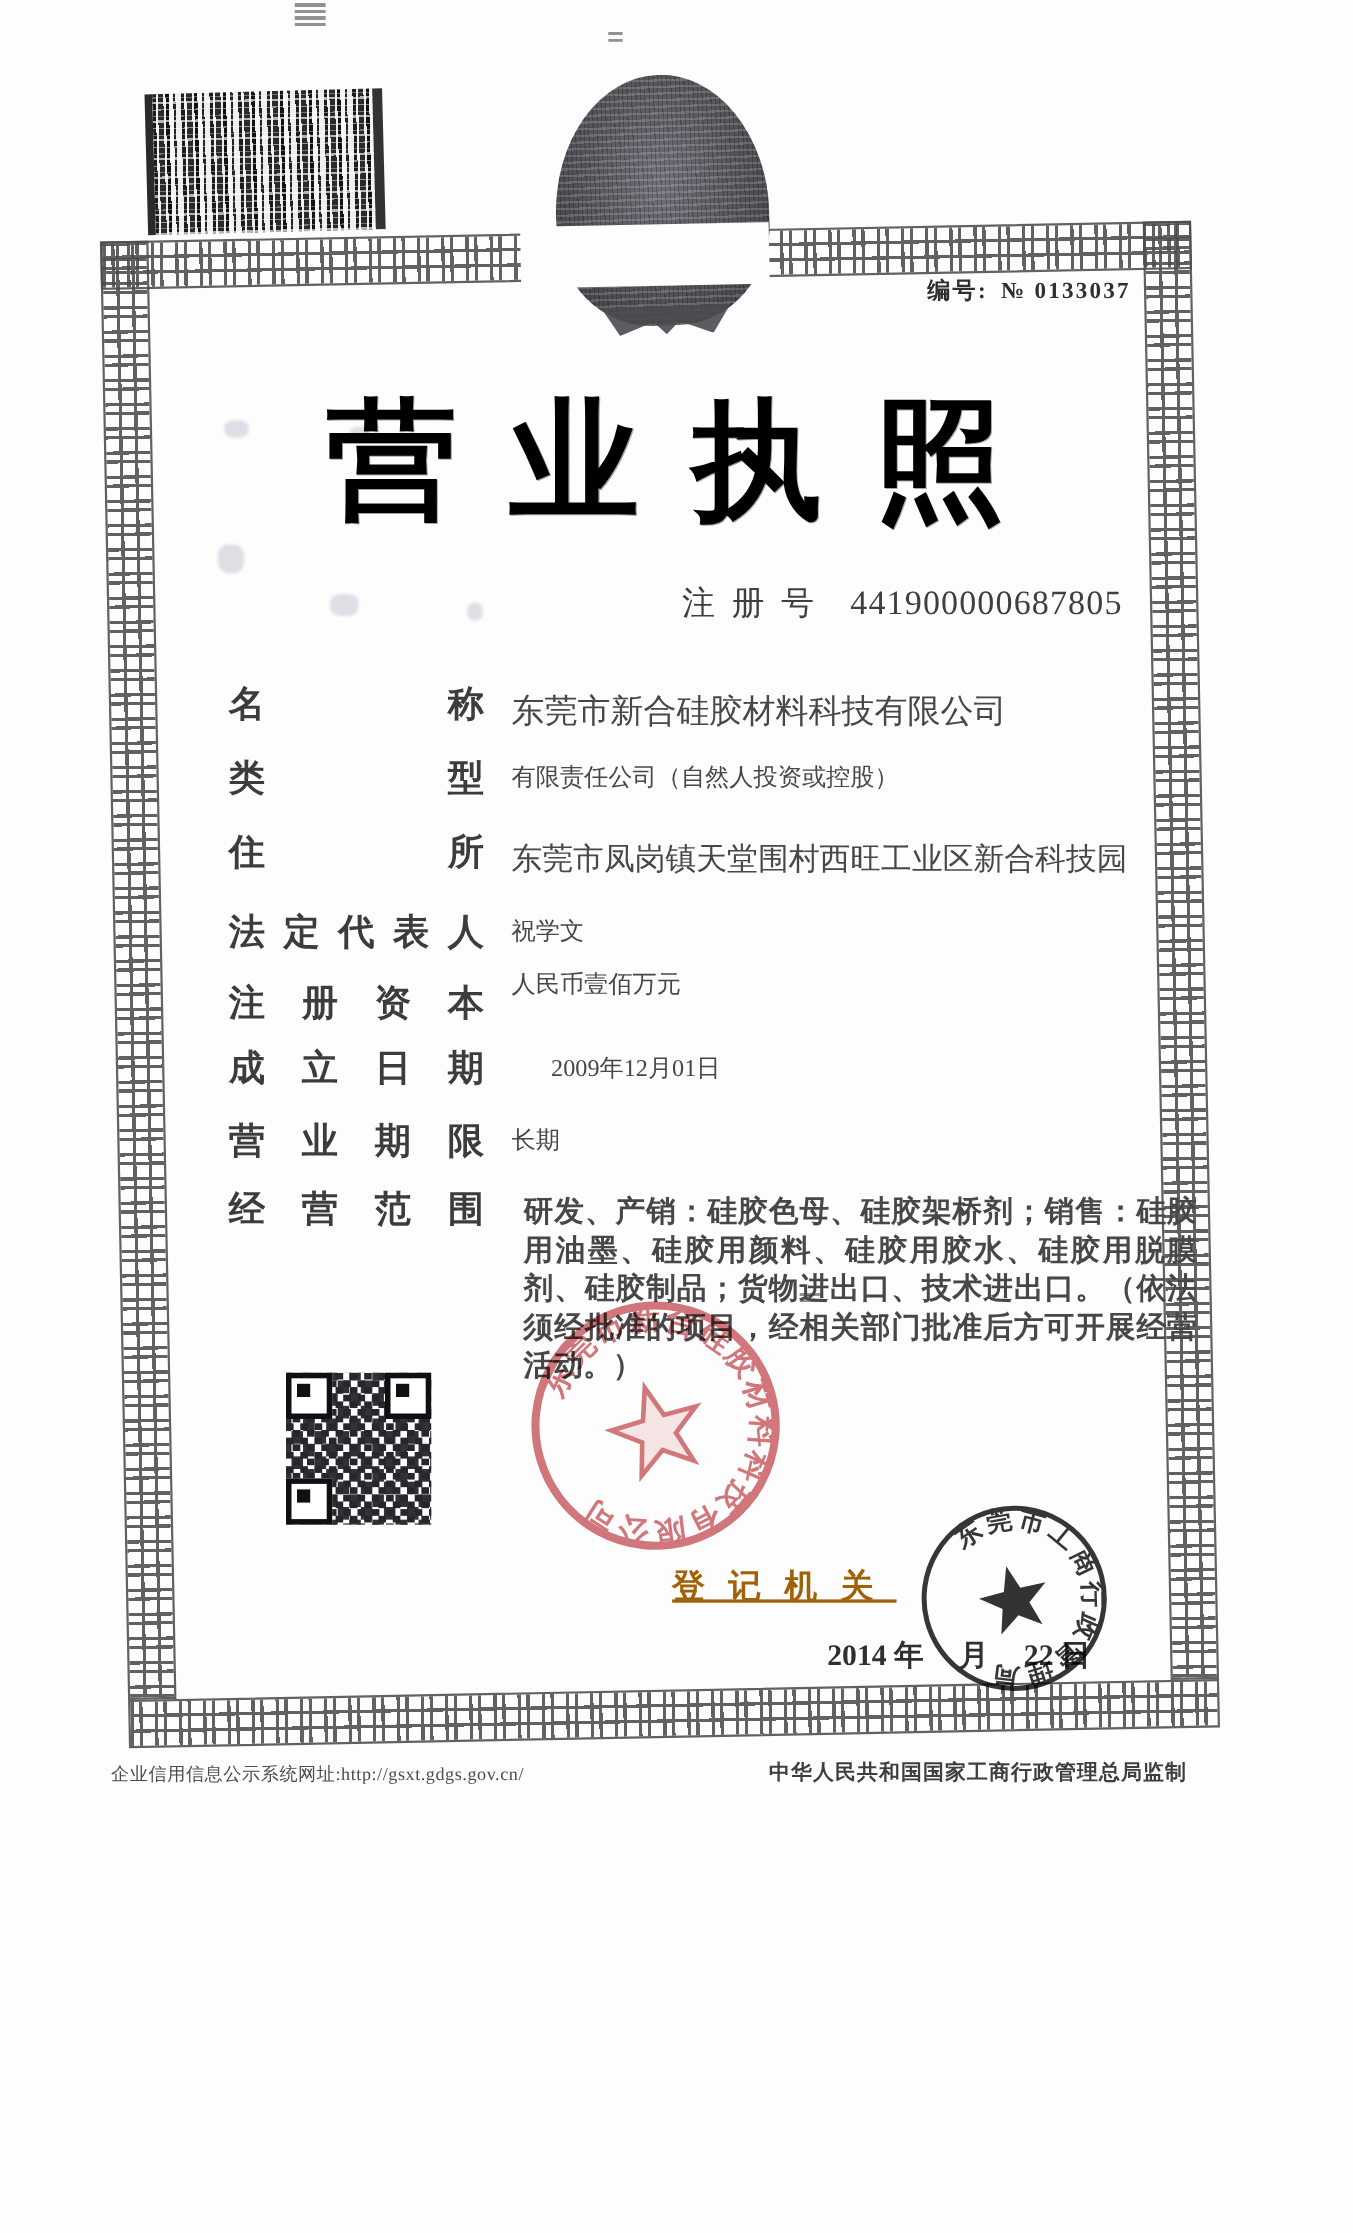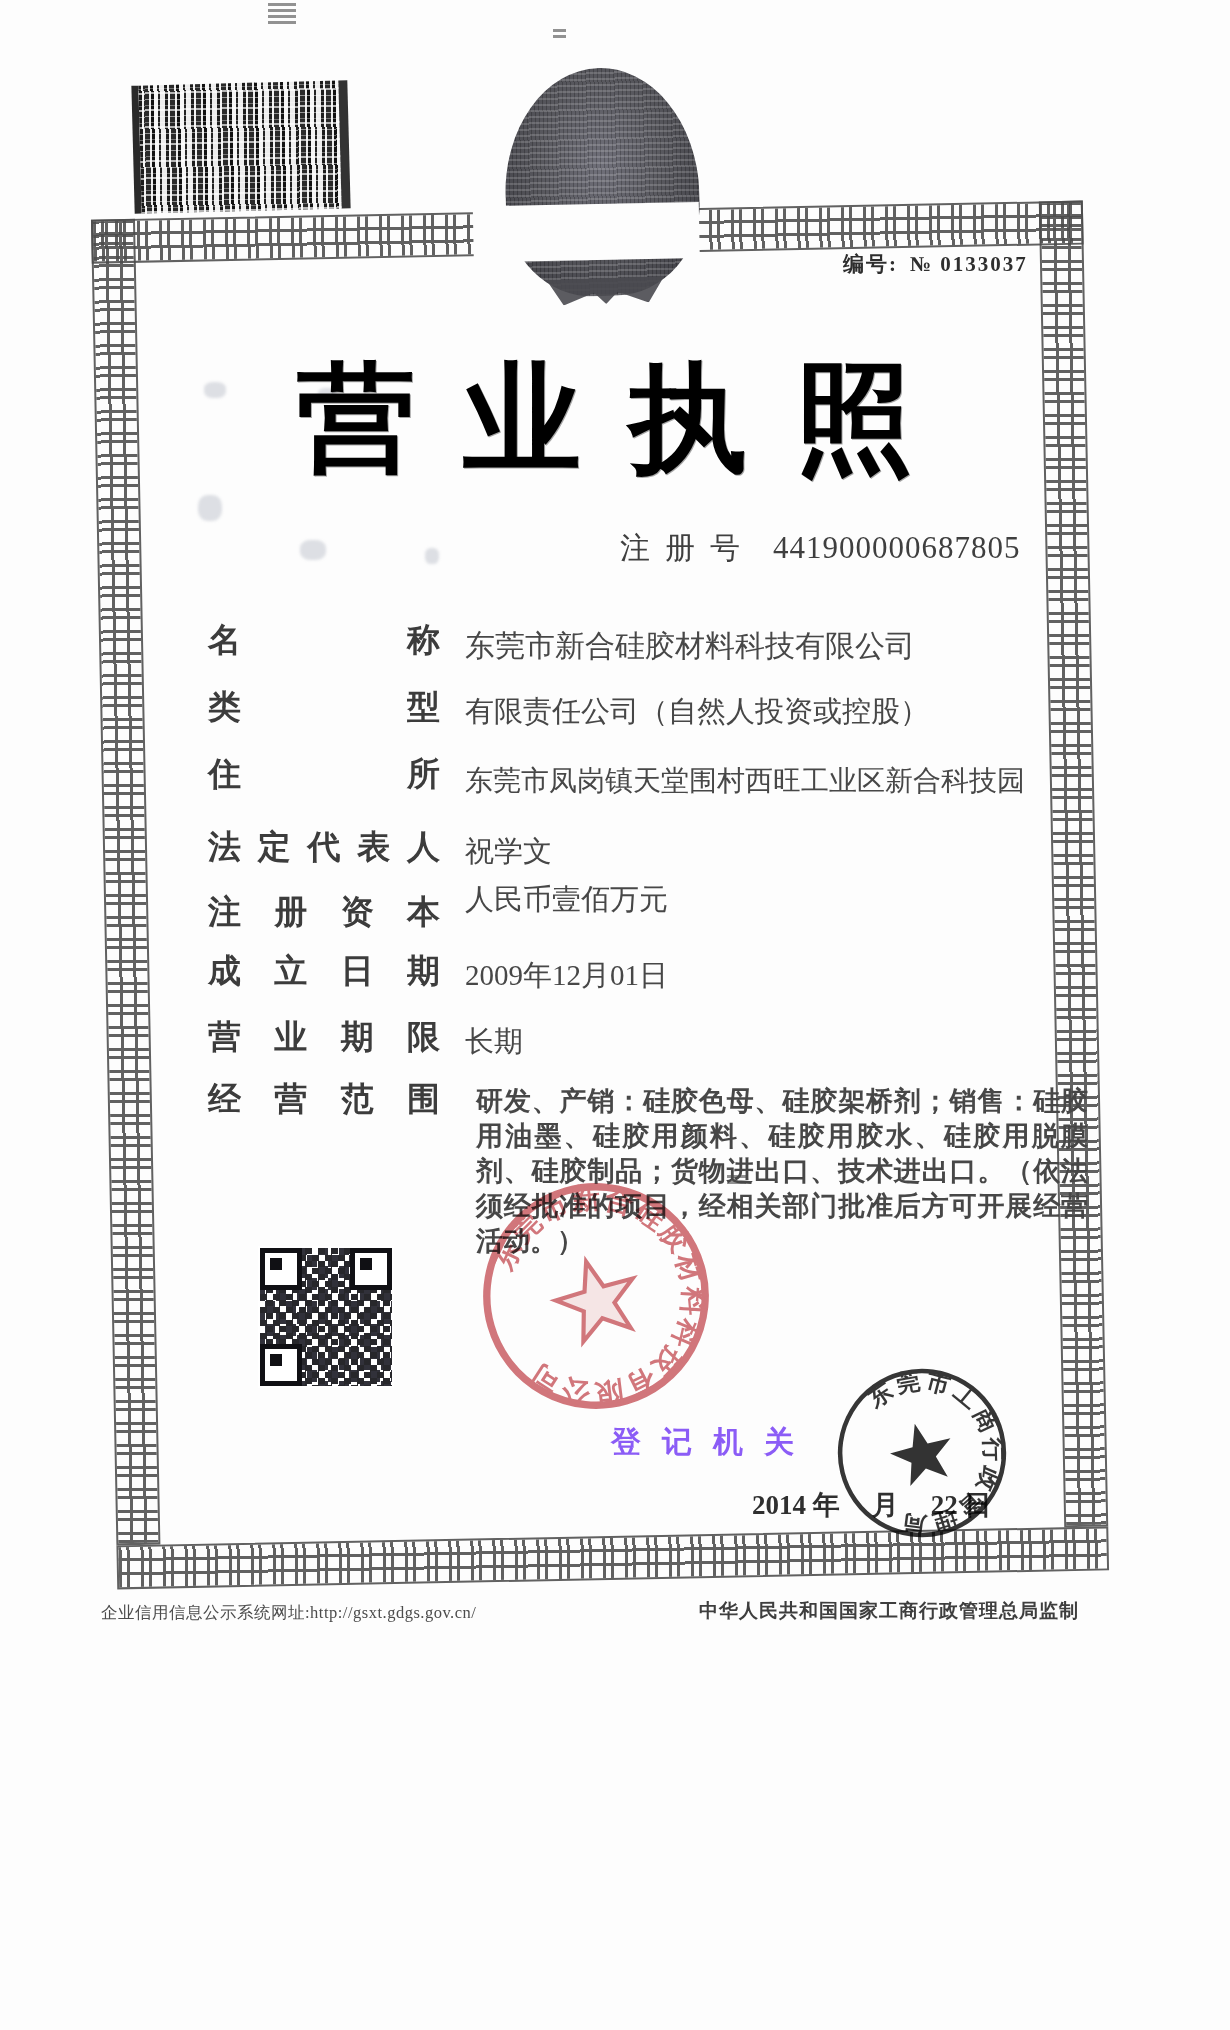--- a/index.html
+++ b/index.html
@@ -75,27 +75,27 @@
   .cert-title{left:297px;top:340px;font-size:118px;font-weight:700;letter-spacing:48px;
     color:#000000;white-space:nowrap;
     text-shadow:1px 1px 0 rgba(0,0,0,.35);}
   .regno{left:620px;top:528px;font-size:30px;color:#3f3f3f;white-space:nowrap;}
   .regno .lbl{letter-spacing:15px;margin-right:18px;}
   .regno .num{font-size:31px;letter-spacing:1px;}
 
   
   .field-label{position:absolute;left:208px;width:232px;font-size:33px;font-weight:600;color:#3c3c3c;}
   .char-justify{display:flex;justify-content:space-between;}
-  .field-value{position:absolute;left:465px;width:615px;font-size:29px;color:#474747;white-space:nowrap;}
+  .field-value{position:absolute;left:465px;width:615px;font-size:22px;color:#474747;white-space:nowrap;}
   .lbl-1{top:618px;} .val-1{top:626px;font-size:30px;}
   .lbl-2{top:685px;} .val-2{top:692px;}
   .lbl-3{top:752px;} .val-3{top:762px;font-size:28px;}
   .lbl-4{top:825px;} .val-4{top:832px;}
   .lbl-5{top:890px;} .val-5{top:880px;}
-  .lbl-6{top:949px;} .val-6{top:956px;}
+  .lbl-6{top:949px;} .val-6{top:956px;margin-left:36px;}
   .lbl-7{top:1015px;} .val-7{top:1022px;}
   .lbl-8{top:1077px;}
   .scope{position:absolute;left:476px;top:1084px;width:612px;
     font-size:27px;line-height:35px;color:#474747;
     text-align:justify;text-justify:inter-ideograph;white-space:normal;font-weight:600;}
 
   
   .qr{left:258px;top:1246px;width:136px;height:142px;background:#fff;}
   .qr-modules{position:absolute;inset:2px;
     background-image:
@@ -105,21 +105,21 @@
   .qr-finder{position:absolute;width:32px;height:32px;border:5px solid #101014;background:#fff;}
   .qr-finder .core{position:absolute;left:5px;top:5px;width:12px;height:12px;background:#101014;}
   .qr-tl{left:2px;top:2px;} .qr-tr{right:2px;top:2px;} .qr-bl{left:2px;bottom:2px;}
 
   
   .seal{mix-blend-mode:multiply;}
   .seal-red{left:452px;top:1170px;width:288px;height:252px;transform:rotate(-16deg);opacity:.82;}
   .seal-black{left:826px;top:1362px;width:192px;height:182px;transform:rotate(-14deg);opacity:.88;z-index:6;}
 
   
-  .registrar{left:611px;top:1422px;font-size:30px;letter-spacing:21px;color:#8b5cf6;font-weight:600;white-space:nowrap;}
+  .registrar{left:611px;top:1422px;font-size:30px;letter-spacing:21px;color:#a16207;font-weight:600;white-space:nowrap;text-decoration:underline;}
   .issue-date{left:752px;top:1487px;font-size:27px;color:#2f2f2f;display:flex;gap:32px;white-space:nowrap;z-index:3;font-weight:600;}
   .footer-left{left:101px;top:1602px;font-size:16.5px;color:#4c4c4c;letter-spacing:.5px;}
   .footer-right{left:699px;top:1598px;font-size:19px;color:#3e3e3e;font-weight:600;letter-spacing:1px;text-align:right;}
 </style>
 </head>
 <body>
 
 <div class="mark-dark" style="left:268px;top:2px;width:28px;height:22px;"></div>
 <div class="mark-dark" style="left:553px;top:28px;width:13px;height:10px;"></div>
 <div class="smudge" style="left:204px;top:382px;width:22px;height:16px;"></div>

